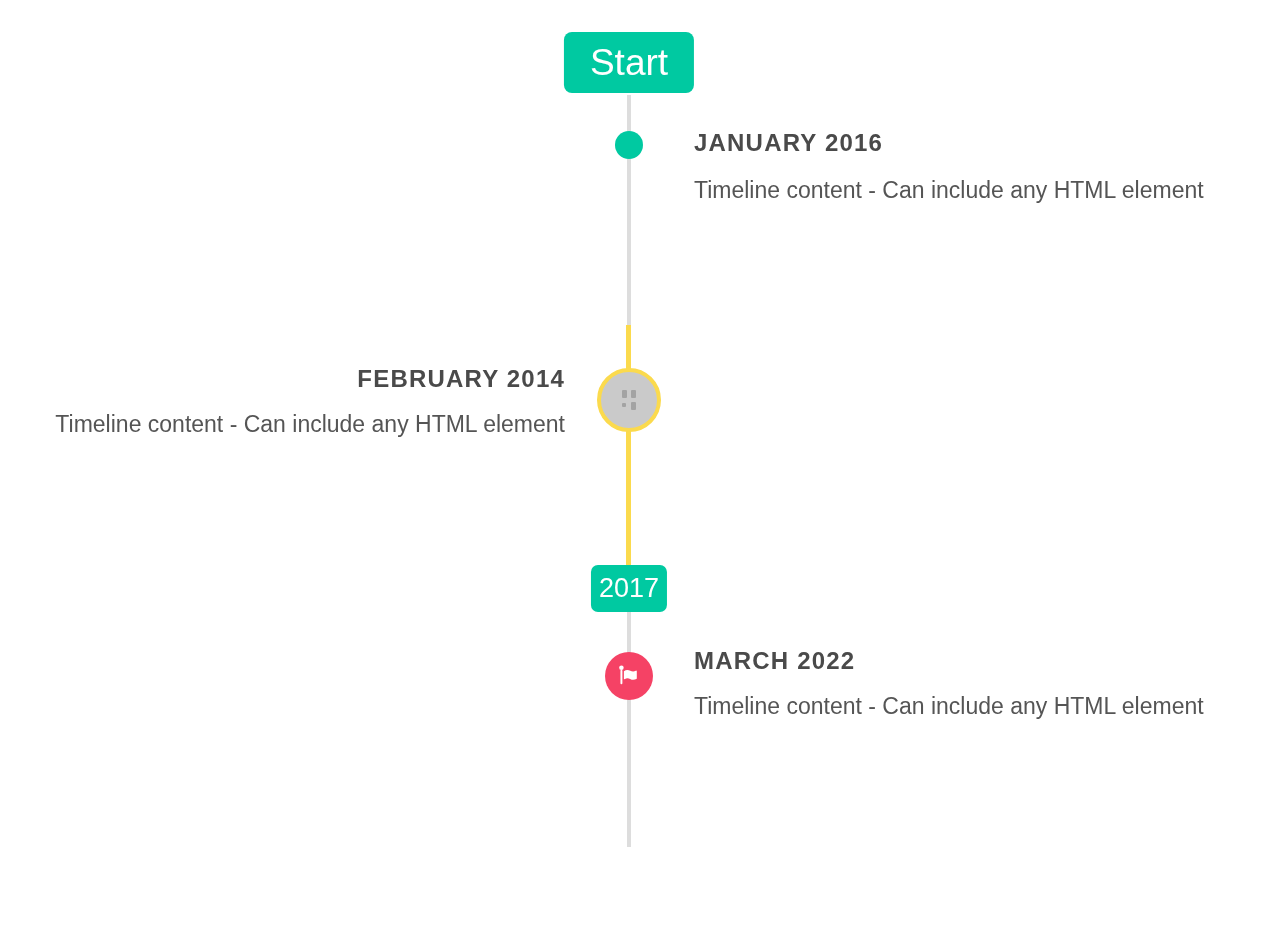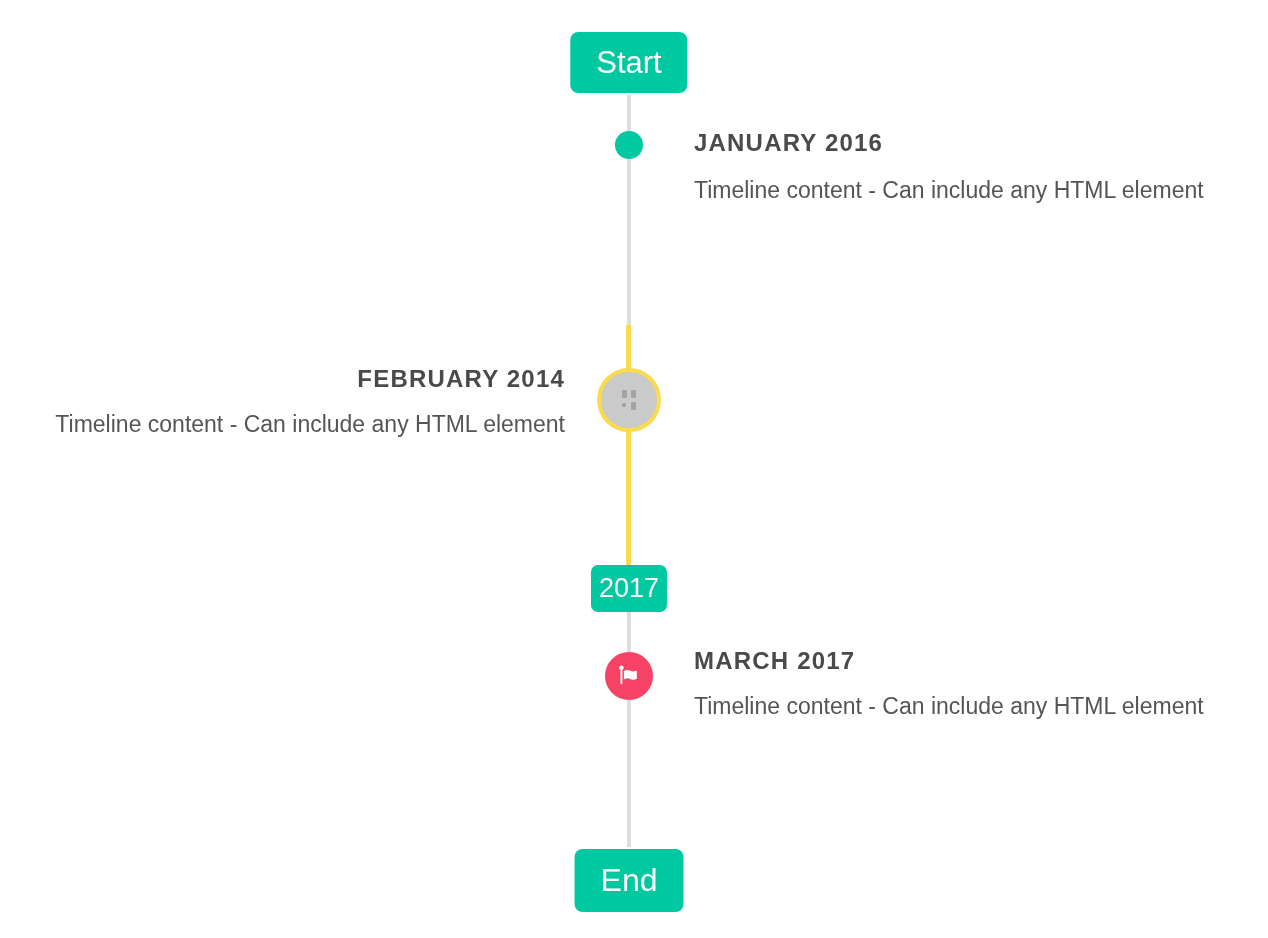--- a/index.html
+++ b/index.html
@@ -31,21 +31,21 @@
     transform: translateX(-50%);
     display: inline-flex;
     align-items: center;
     justify-content: center;
     background: var(--accent);
     color: var(--badge_text);
     border-radius: 8px;
     z-index: 4;
     white-space: nowrap;
   }
-  .badge-start { top: 32px;  height: 61px; padding: 0 26px; font-size: 31px; }
+  .badge-start { top: 32px;  height: 61px; padding: 0 26px; font-size: 37px; }
   .badge-year  { top: 565px; height: 47px; padding: 0 8px; font-size: 27px; border-radius: 7px; }
   .badge-end   { top: 849px; height: 63px; padding: 0 26px; font-size: 32px; }
 
   
   .marker { position: absolute; z-index: 3; transform: translate(-50%, -50%); }
   .dot {
     left: 629px; top: 145px;
     width: 28px; height: 28px;
     border-radius: 50%;
     background: var(--accent);
@@ -128,18 +128,17 @@
 
   <div class="marker flag-circle">
     <svg viewBox="0 0 24 24" aria-hidden="true">
       <g fill="#ffffff">
         <circle cx="5" cy="4.3" r="2.1"></circle>
         <rect x="4.1" y="6.2" width="1.8" height="13.4" rx="0.9"></rect>
         <path d="M7.3 7.5c1.9-1.4 3.9-1.5 5.9-.4 1.7.9 3.4.9 5.1 0 .4-.2.9.1.9.6v6.4c0 .3-.1.5-.4.7-1.9 1-3.9 1-5.8-.1-1.7-.9-3.4-.8-5.1.2-.2.1-.6-.1-.6-.4V7.5z"></path>
       </g>
     </svg>
   </div>
-  <div class="heading h3">MARCH 2017</div>
+  <div class="heading h3">MARCH 2022</div>
   <div class="content c3">Timeline content - Can include any HTML element</div>
 
-  <div class="badge badge-end">End</div>
 
 </div>
 
 </body></html>

